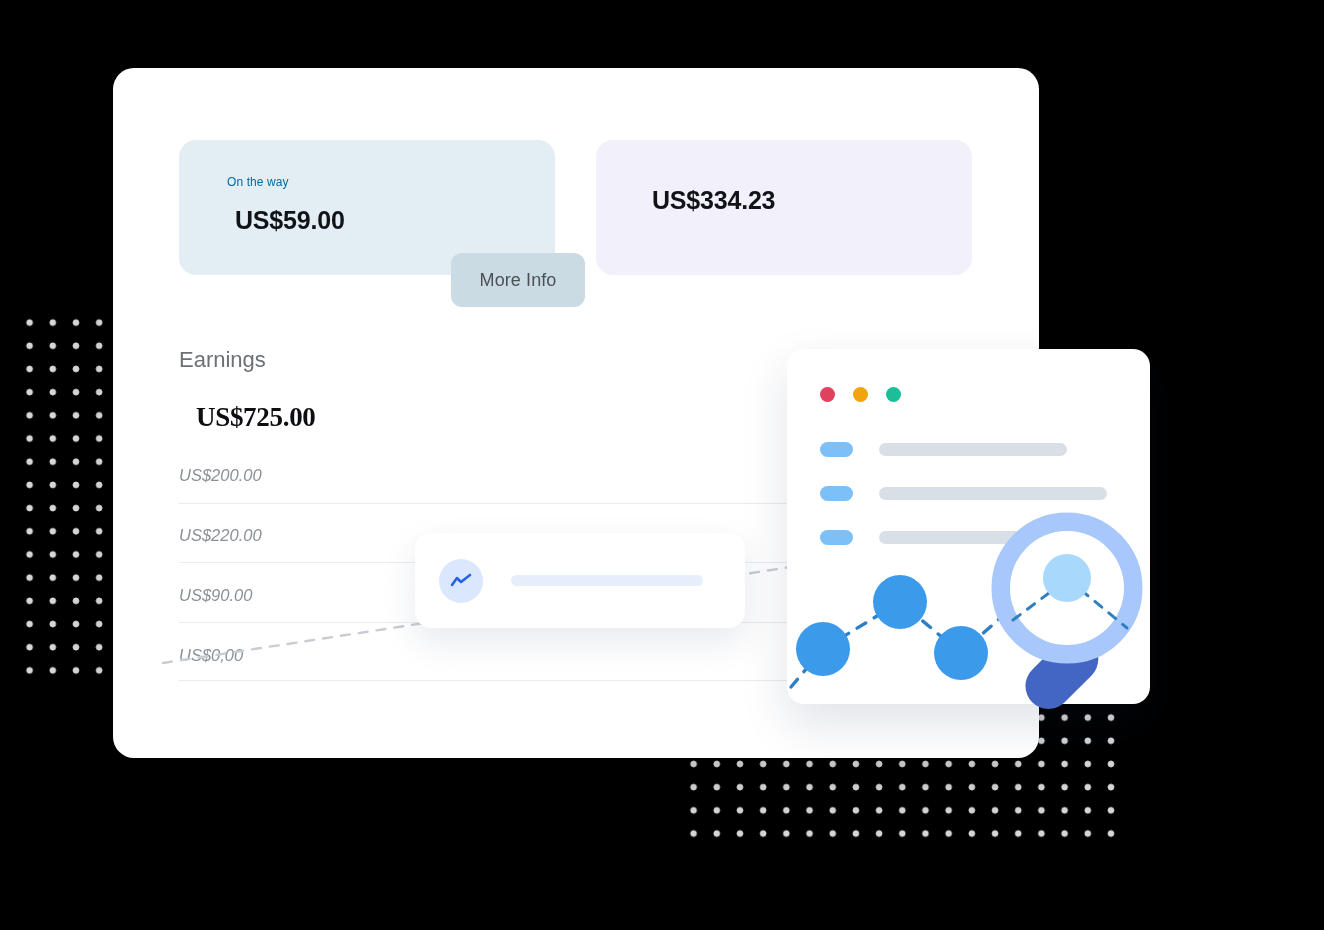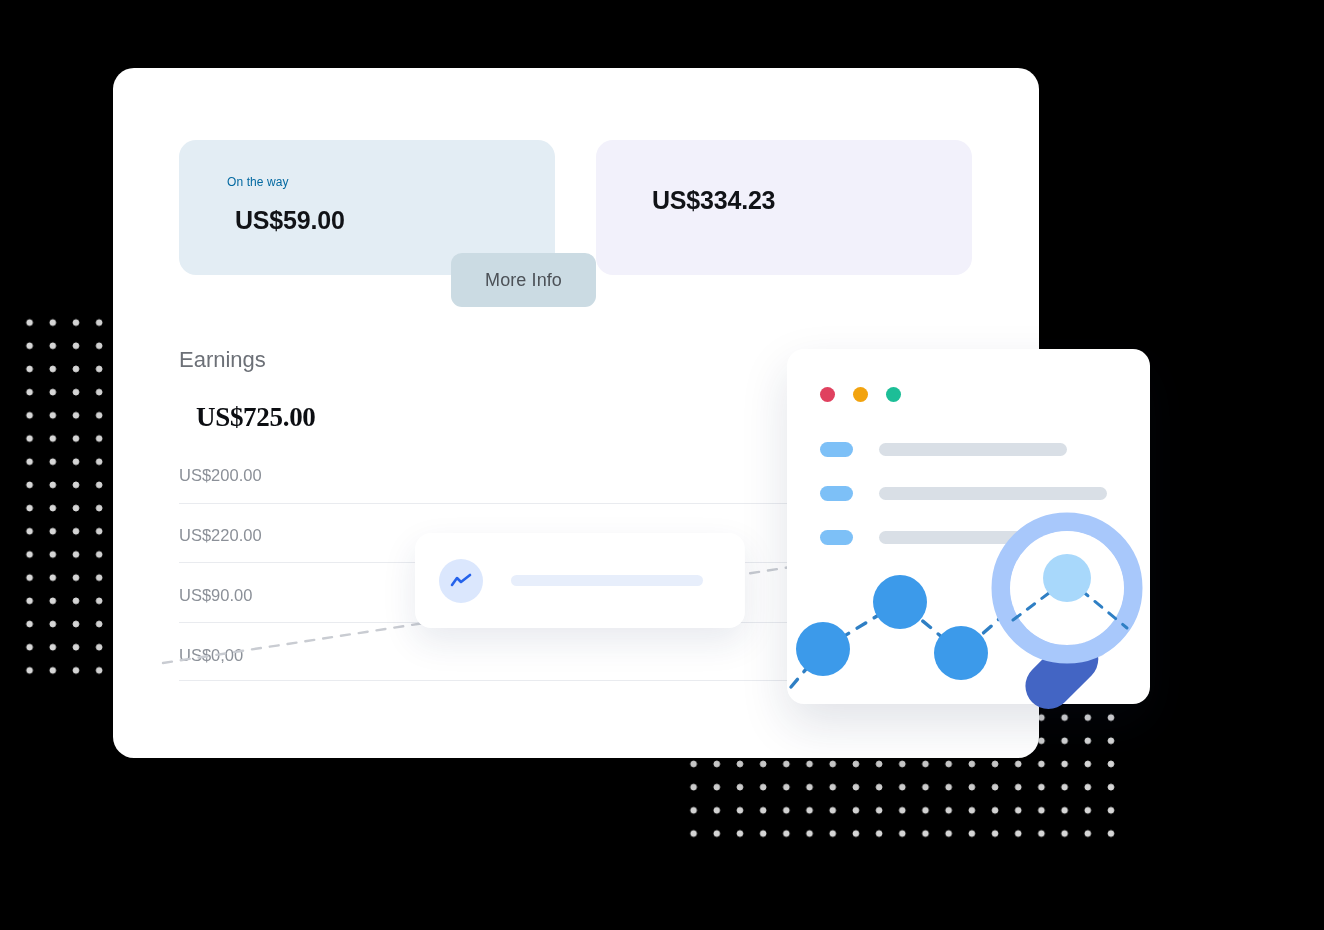--- a/index.html
+++ b/index.html
@@ -38,38 +38,38 @@
   #card-unpaid{left:483px;top:72px;width:376px;height:135px;background:#f2f1fb;}
   .stat-label{
     font-size:12px;color:#0369a1;letter-spacing:.1px;line-height:1;
     margin:8px;
   }
   .stat-value{
     font-size:25px;font-weight:bold;color:#111317;letter-spacing:-.2px;
     margin:20px 0 0 16px;line-height:1;
   }
   #more-info-btn{
-    position:absolute;left:272px;top:113px;width:145px;height:54px;
+    position:absolute;left:272px;top:113px;width:134px;height:54px;
     background:#cbdbe3;border:0;border-radius:11px;cursor:pointer;
     font-family:inherit;font-size:18px;color:#4c5157;letter-spacing:.1px;
     display:flex;align-items:center;justify-content:center;padding:16px;
   }
 
   
   #earnings-label{
     position:absolute;left:66px;top:281px;font-size:22px;color:#6c7077;
     line-height:1;margin:0;
   }
   #earnings-value{
     position:absolute;left:66px;top:319px;font-size:27px;font-weight:bold;
     color:#0c0e12;letter-spacing:-.3px;line-height:1;margin:17px;font-family:Liberation Serif, serif;
   }
 
   
-  #chart-area{position:absolute;left:0;top:0;width:926px;height:816px;}
+  #chart-area{position:absolute;left:0;top:0;width:926px;height:816px;font-style:italic;}
   .axis-tick{
     position:absolute;left:66px;font-size:16.5px;color:#8b9098;line-height:1;
     white-space:nowrap;
   }
   .gridline{
     position:absolute;left:66px;width:860px;height:1px;background:#e9ebef;
   }
   #trend-svg{position:absolute;left:0;top:380px;width:926px;height:300px;}
 
   

